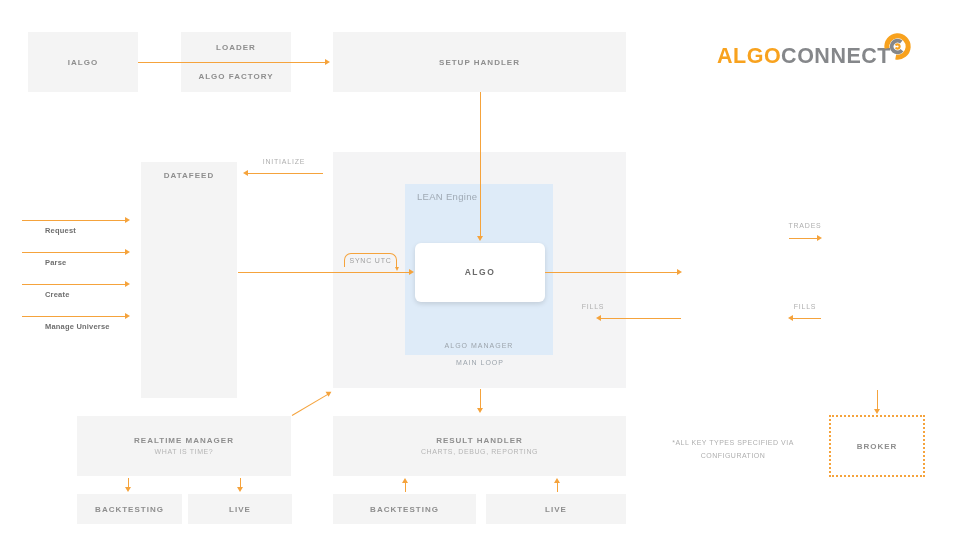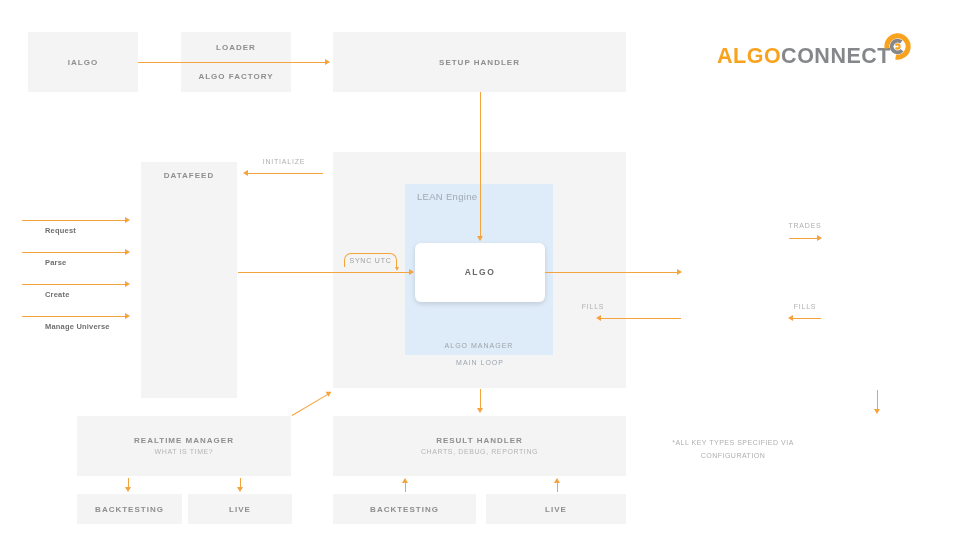--- a/index.html
+++ b/index.html
@@ -79,20 +79,23 @@
   <div id="lean-blue"></div>
   <div id="lean-label">LEAN Engine</div>
   <div id="algo-box">
     <div class="title">ALGO</div>
   </div>
   <div class="inner-label" style="left:405px;top:342px;width:148px;">ALGO MANAGER</div>
   <div class="inner-label" style="left:405px;top:359px;width:150px;">MAIN LOOP</div>
 
 
 
+  <div id="broker-box">
+    <div class="title">BROKER</div>
+  </div>
 
   <div class="box" style="left:333px;top:416px;width:293px;height:60px;">
     <div class="title">RESULT HANDLER</div>
     <div class="subtitle">CHARTS, DEBUG, REPORTING</div>
   </div>
 
   <div class="box" style="left:77px;top:416px;width:214px;height:60px;">
     <div class="title">REALTIME MANAGER</div>
     <div class="subtitle">WHAT IS TIME?</div>
   </div>

